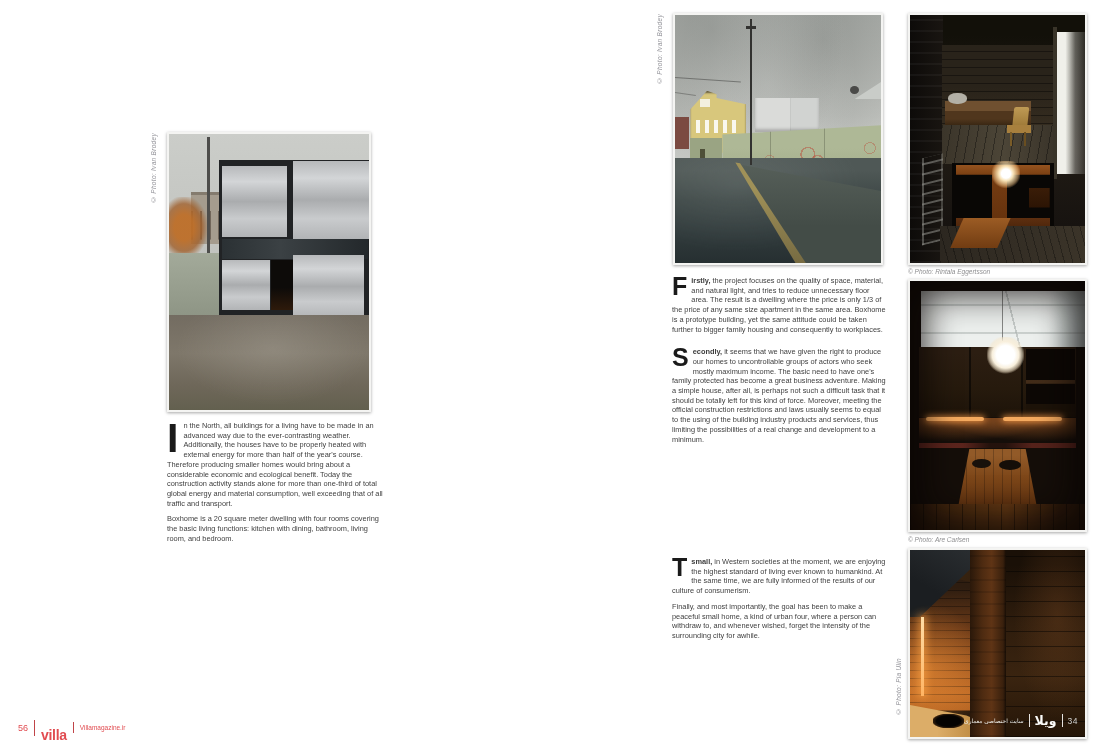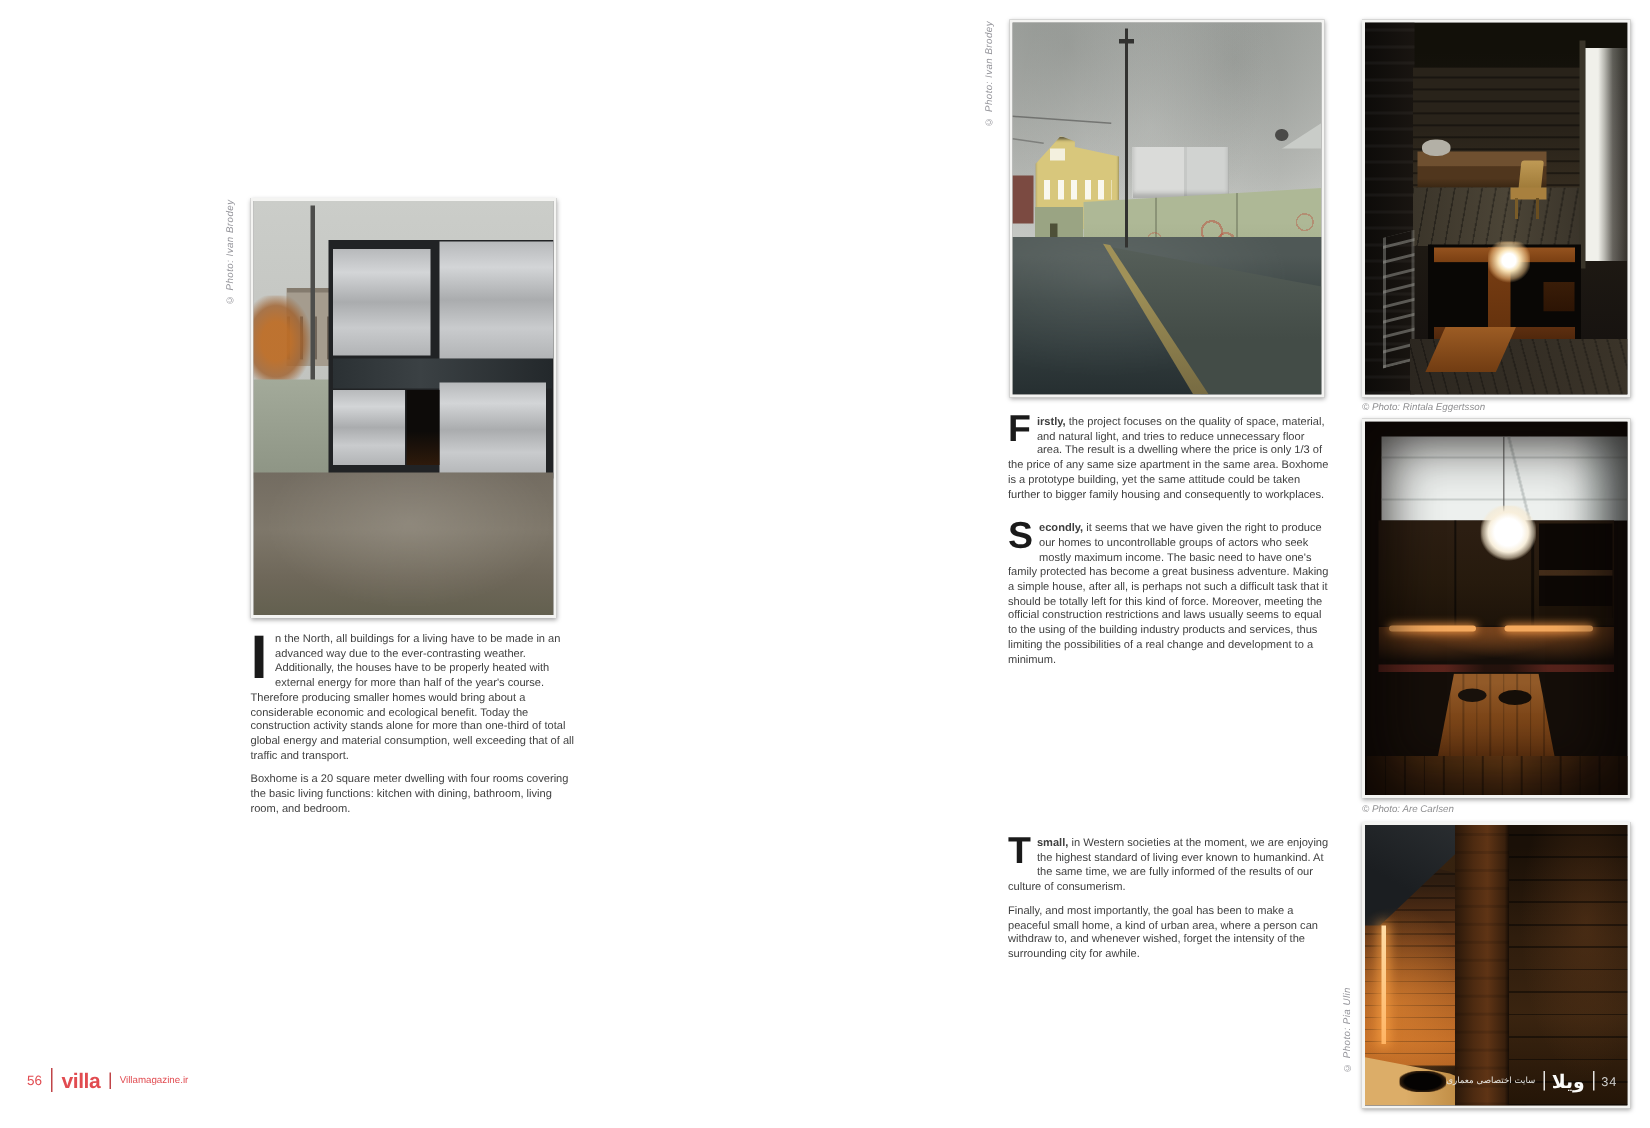--- a/index.html
+++ b/index.html
@@ -22,21 +22,21 @@
   .v-credit{position:absolute;writing-mode:vertical-rl;transform:rotate(180deg);
             font-size:6.5px;font-style:italic;color:#94949a;letter-spacing:.3px;
             white-space:nowrap;}
   .h-credit{position:absolute;font-size:6.5px;font-style:italic;color:#8f8f91;}
   
   .footer-left{position:absolute;left:18px;top:712px;display:flex;
                align-items:center;gap:6px;color:#e14b50;}
   .footer-left .pagenum{font-size:9px;}
   .footer-left .vdiv{width:1px;height:16px;background:#c04448;}
   .footer-left .vdiv.short{height:11px;}
-  .footer-left .villa-logo{font-size:14px;font-weight:bold;letter-spacing:-.3px;}
+  .footer-left .villa-logo{font-size:14px;font-weight:bold;letter-spacing:-.3px;margin-top:15px;}
   .footer-left .site{font-size:6.5px;}
   .photo-footer{position:absolute;right:7px;bottom:9px;display:flex;
                 align-items:center;gap:5px;z-index:5;}
   .photo-footer .cap{font-size:5.8px;color:#e8e8e4;font-family:"DejaVu Sans",sans-serif;}
   .photo-footer .wsep{width:1px;height:13px;background:rgba(250,250,248,.9);}
   .photo-footer .flogo{font-size:12.5px;font-weight:bold;color:#fbfbf9;
                        font-family:"DejaVu Sans",sans-serif;}
   .photo-footer .fnum{font-size:8.5px;color:#cfcfcd;letter-spacing:.5px;}
   
   .pa-sky{inset:0;background:linear-gradient(180deg,#cbcdc9,#c0c2be 50%,#b6b8b4 64%);}
@@ -279,21 +279,21 @@
       </p>
       <p style="margin-top:13px;">
         <span class="dc dc-2">S</span><span class="lead">econdly,</span><span> it seems that we have given the right to produce our homes to uncontrollable groups of actors who seek mostly maximum income. The basic need to have one's family protected has become a great business adventure. Making a simple house, after all, is perhaps not such a difficult task that it should be totally left for this kind of force. Moreover, meeting the official construction restrictions and laws usually seems to equal to the using of the building industry products and services, thus limiting the possibilities of a real change and development to a minimum.</span>
       </p>
     </article>
 
     <article class="text-col" style="left:672px;top:557px;width:216px;">
       <p>
         <span class="dc dc-2">T</span><span class="lead">small,</span><span> in Western societies at the moment, we are enjoying the highest standard of living ever known to humankind. At the same time, we are fully informed of the results of our culture of consumerism.</span>
       </p>
-      <p>Finally, and most importantly, the goal has been to make a peaceful small home, a kind of urban area, where a person can withdraw to, and whenever wished, forget the intensity of the surrounding city for awhile.</p>
+      <p>Finally, and most importantly, the goal has been to make a peaceful small home, a kind of urban four, where a person can withdraw to, and whenever wished, forget the intensity of the surrounding city for awhile.</p>
     </article>
 
     <figure class="photo" style="left:908px;top:13px;width:179px;height:252px;margin:0;">
       <i class="pc-base"></i>
       <i class="pc-leftwall"></i>
       <i class="pc-backwall"></i>
       <i class="pc-bench"></i>
       <i class="pc-pillow"></i>
       <i class="pc-upfloor"></i>
       <i class="pc-chairback"></i>

